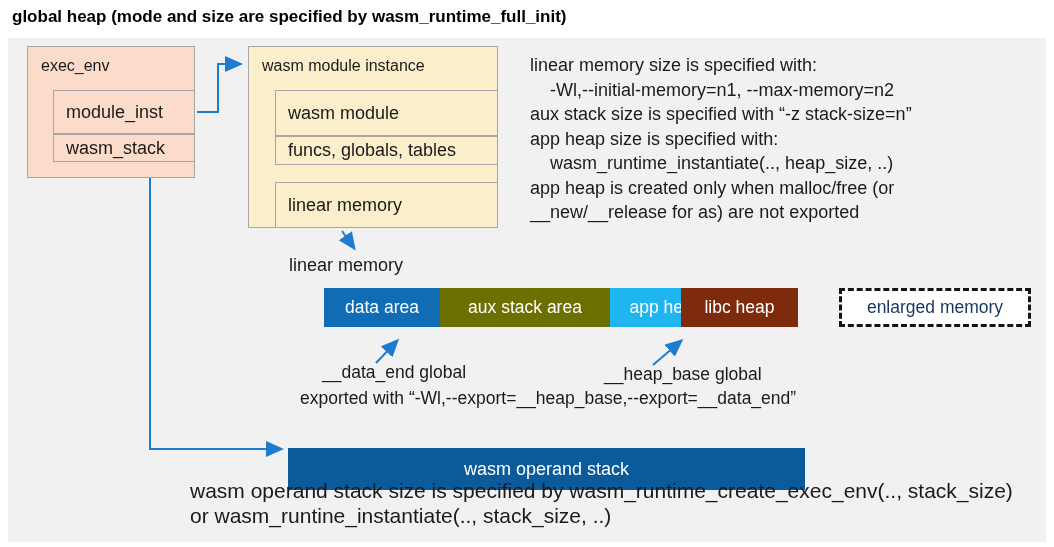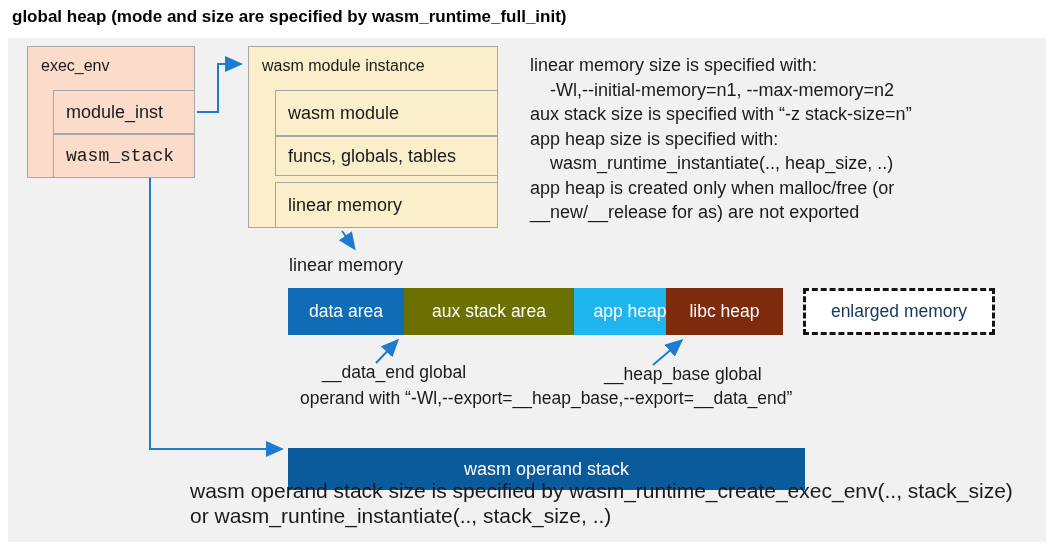--- a/index.html
+++ b/index.html
@@ -12,26 +12,26 @@
   .peach{background:#fbdccb;}
   .cream{background:#fbeecb;}
   .rowlabel{display:flex;align-items:center;padding-left:12px;font-size:18px;}
   .hdrlabel{position:absolute;font-size:16px;}
 
   #notes{position:absolute;left:530px;top:53px;font-size:18px;line-height:24.5px;white-space:nowrap;}
   #notes .indent{padding-left:20px;}
 
   #lm-label{position:absolute;left:289px;top:255px;font-size:18px;}
 
-  .seg{position:absolute;top:288px;height:47px;display:flex;align-items:center;justify-content:center;
-       font-size:17.5px;color:#ffffff;box-sizing:border-box;white-space:nowrap;}
+  .seg{position:absolute;top:288px;height:39px;display:flex;align-items:center;justify-content:center;
+       font-size:17.5px;color:#ffffff;box-sizing:border-box;white-space:nowrap;margin-left:36px;}
   #seg-data{left:288px;width:116px;background:#0f6cb5;}
   #seg-aux{left:404px;width:170px;background:#6c7000;}
   #seg-appheap{left:574px;width:112px;background:#1fb6ef;}
-  #seg-libc{left:666px;width:117px;background:#7e2a0d;}
+  #seg-libc{left:645px;width:117px;background:#7e2a0d;}
   #seg-enlarged{left:803px;width:192px;background:#ffffff;border:3px dashed #141414;color:#16365c;}
 
   .ann{position:absolute;font-size:17.5px;white-space:nowrap;}
   #ann-dataend{left:322px;top:362px;}
   #ann-heapbase{left:604px;top:364px;}
   #ann-exported{left:300px;top:388px;}
 
   #opstack{position:absolute;left:288px;top:428px;width:517px;height:42px;background:#0a5a9c;
            display:flex;align-items:center;justify-content:center;color:#fff;font-size:18px;margin-top:20px;}
 
@@ -43,26 +43,26 @@
 <body>
 
 <div id="page">
 
   <div id="title">global heap (mode and size are specified by wasm_runtime_full_init)</div>
   <div id="canvas"></div>
 
   <div class="box peach" style="left:27px;top:46px;width:168px;height:132px;"></div>
   <div class="hdrlabel" style="left:41px;top:57px;">exec_env</div>
   <div class="box peach rowlabel" style="left:53px;top:90px;width:142px;height:44px;">module_inst</div>
-  <div class="box peach rowlabel" style="left:53px;top:134px;width:142px;height:44px;font-family:Liberation Mono, monospace;">wasm_stack</div>
+  <div class="box peach rowlabel" style="left:53px;top:134px;width:142px;height:28px;">wasm_stack</div>
 
   <div class="box cream" style="left:248px;top:46px;width:250px;height:182px;"></div>
   <div class="hdrlabel" style="left:262px;top:57px;">wasm module instance</div>
   <div class="box cream rowlabel" style="left:275px;top:90px;width:223px;height:46px;">wasm module</div>
-  <div class="box cream rowlabel" style="left:275px;top:136px;width:223px;height:40px;">funcs, globals, tables</div>
+  <div class="box cream rowlabel" style="left:275px;top:136px;width:223px;height:29px;">funcs, globals, tables</div>
   <div class="box cream rowlabel" style="left:275px;top:182px;width:223px;height:46px;">linear memory</div>
 
   <div id="notes">
     <div>linear memory size is specified with:</div>
     <div class="indent">-Wl,--initial-memory=n1, --max-memory=n2</div>
     <div>aux stack size is specified with “-z stack-size=n”</div>
     <div>app heap size is specified with:</div>
     <div class="indent">wasm_runtime_instantiate(.., heap_size, ..)</div>
     <div>app heap is created only when malloc/free (or</div>
     <div>__new/__release for as) are not exported</div>
@@ -70,21 +70,21 @@
 
   <div id="lm-label">linear memory</div>
   <div class="seg" id="seg-data">data area</div>
   <div class="seg" id="seg-aux">aux stack area</div>
   <div class="seg" id="seg-appheap">app heap</div>
   <div class="seg" id="seg-libc">libc heap</div>
   <div class="seg" id="seg-enlarged">enlarged memory</div>
 
   <div class="ann" id="ann-dataend">__data_end global</div>
   <div class="ann" id="ann-heapbase">__heap_base global</div>
-  <div class="ann" id="ann-exported">operand with “-Wl,--export=__heap_base,--export=__data_end”</div>
+  <div class="ann" id="ann-exported">exported with “-Wl,--export=__heap_base,--export=__data_end”</div>
 
   <div id="opstack">wasm operand stack</div>
 
   <div id="footer">
     <div>wasm operand stack size is specified by wasm_runtime_create_exec_env(.., stack_size)</div>
     <div>or wasm_runtine_instantiate(.., stack_size, ..)</div>
   </div>
 
   <svg id="arrows" width="1054" height="547">
     <defs>

